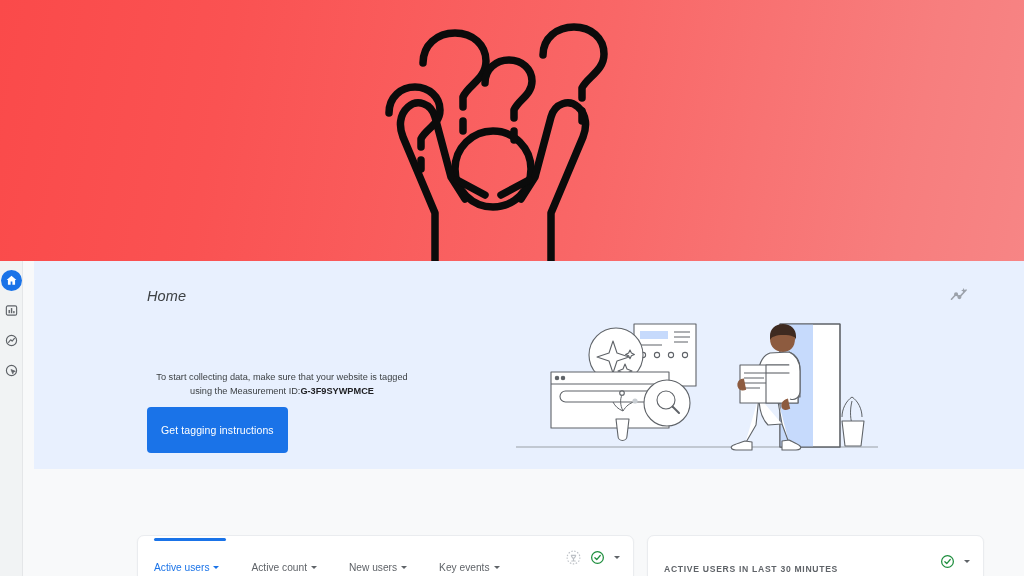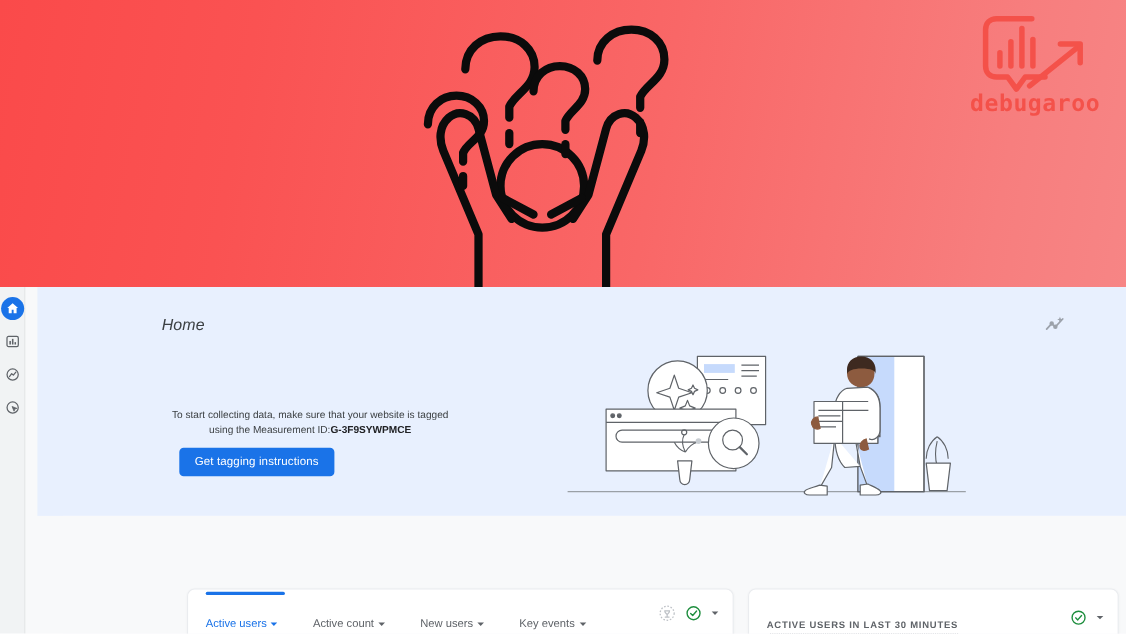--- a/index.html
+++ b/index.html
@@ -58,30 +58,30 @@
   .hero-head {
     position:absolute; left:113px; top:57px; width:300px;
     font-size:19.5px; line-height:25px; color:#202124; letter-spacing:-.1px;
   }
   .hero-sub {
     position:absolute; left:113px; top:110px; width:270px;
     font-size:9.2px; line-height:13.5px; color:#3C4043;text-align:center;
   }
   .hero-sub b { font-weight:bold; color:#202124; }
   .cta {
-    position:absolute; left:129px; top:146px;
+    position:absolute; left:113px; top:146px;
     background:#1A73E8; color:#fff; border:none; border-radius:4px;
     font-family:"Liberation Sans", sans-serif;
-    font-size:10.5px; padding:7px 14px; cursor:pointer; letter-spacing:.1px;
+    font-size:10.5px; padding:17px 14px; cursor:pointer; letter-spacing:.1px;
   }
   .hero-illus { position:absolute; left:478px; top:18px; width:370px; height:190px; }
   .hero-spark { position:absolute; right:55px; top:24px; width:20px; height:20px; opacity:.55; }
 
   
-  .cards { position:absolute; left:0; top:208px; right:0; bottom:0; background:#F8F9FA;margin-left:33px; }
+  .cards { position:absolute; left:0; top:208px; right:0; bottom:0; background:#F8F9FA; }
   .card {
     position:absolute; top:66px; background:#fff;
     border:1px solid #EAECEF; border-radius:7px;
     box-shadow:0 1px 2px rgba(60,64,67,.06);
     overflow:hidden;
   }
   #card-metrics { left:113px; width:497px; height:120px; }
   #card-realtime { left:623px; width:337px; height:120px; }
 
   .tabbar { position:relative; height:46px; }
@@ -138,34 +138,20 @@
         <path d="M90 104 L90 114"></path>
 
         <path d="M112 66 C112 52 123 43 136 43 C149 43 159 52 159 64 C159 78 145 83 141 93 L141 101"></path>
         <path d="M141 114 L141 123"></path>
 
         <path d="M170 38 C170 21 184 10 201 10 C218 10 231 21 231 37 C231 54 214 60 209 71 L209 81"></path>
         <path d="M209 94 L209 104"></path>
       </svg>
     </div>
 
-    <div class="brand">
-      <svg viewBox="0 0 130 100" width="130" height="100">
-        <g fill="none" stroke="#F4483F" stroke-width="5" stroke-linecap="round" stroke-linejoin="round">
-          <path d="M62 9 H30 C24 9 20 13 20 19 V52 C20 58 24 62 30 62 H40 L48 73 L56 62 H74"></path>
-          <path d="M33 52 V40"></path>
-          <path d="M43 52 V30"></path>
-          <path d="M53 52 V18"></path>
-          <path d="M63 52 V28"></path>
-          <path d="M60 70 L105 34"></path>
-          <path d="M88 32 H106 V49"></path>
-        </g>
-        <text x="65" y="93" font-family="'DejaVu Sans Mono', monospace" font-size="21" font-weight="bold" fill="#F4483F" text-anchor="middle" letter-spacing="0.5">debugaroo</text>
-      </svg>
-    </div>
   </div>
 
   <div class="ga">
 
     <div class="rail">
 
       <div class="rail-btn active">
         <svg width="13" height="13" viewBox="0 0 24 24" fill="#ffffff">
           <path d="M12 3.2 3 11h2.4v9h5v-6h3.2v6h5v-9H21z"></path>
         </svg>

